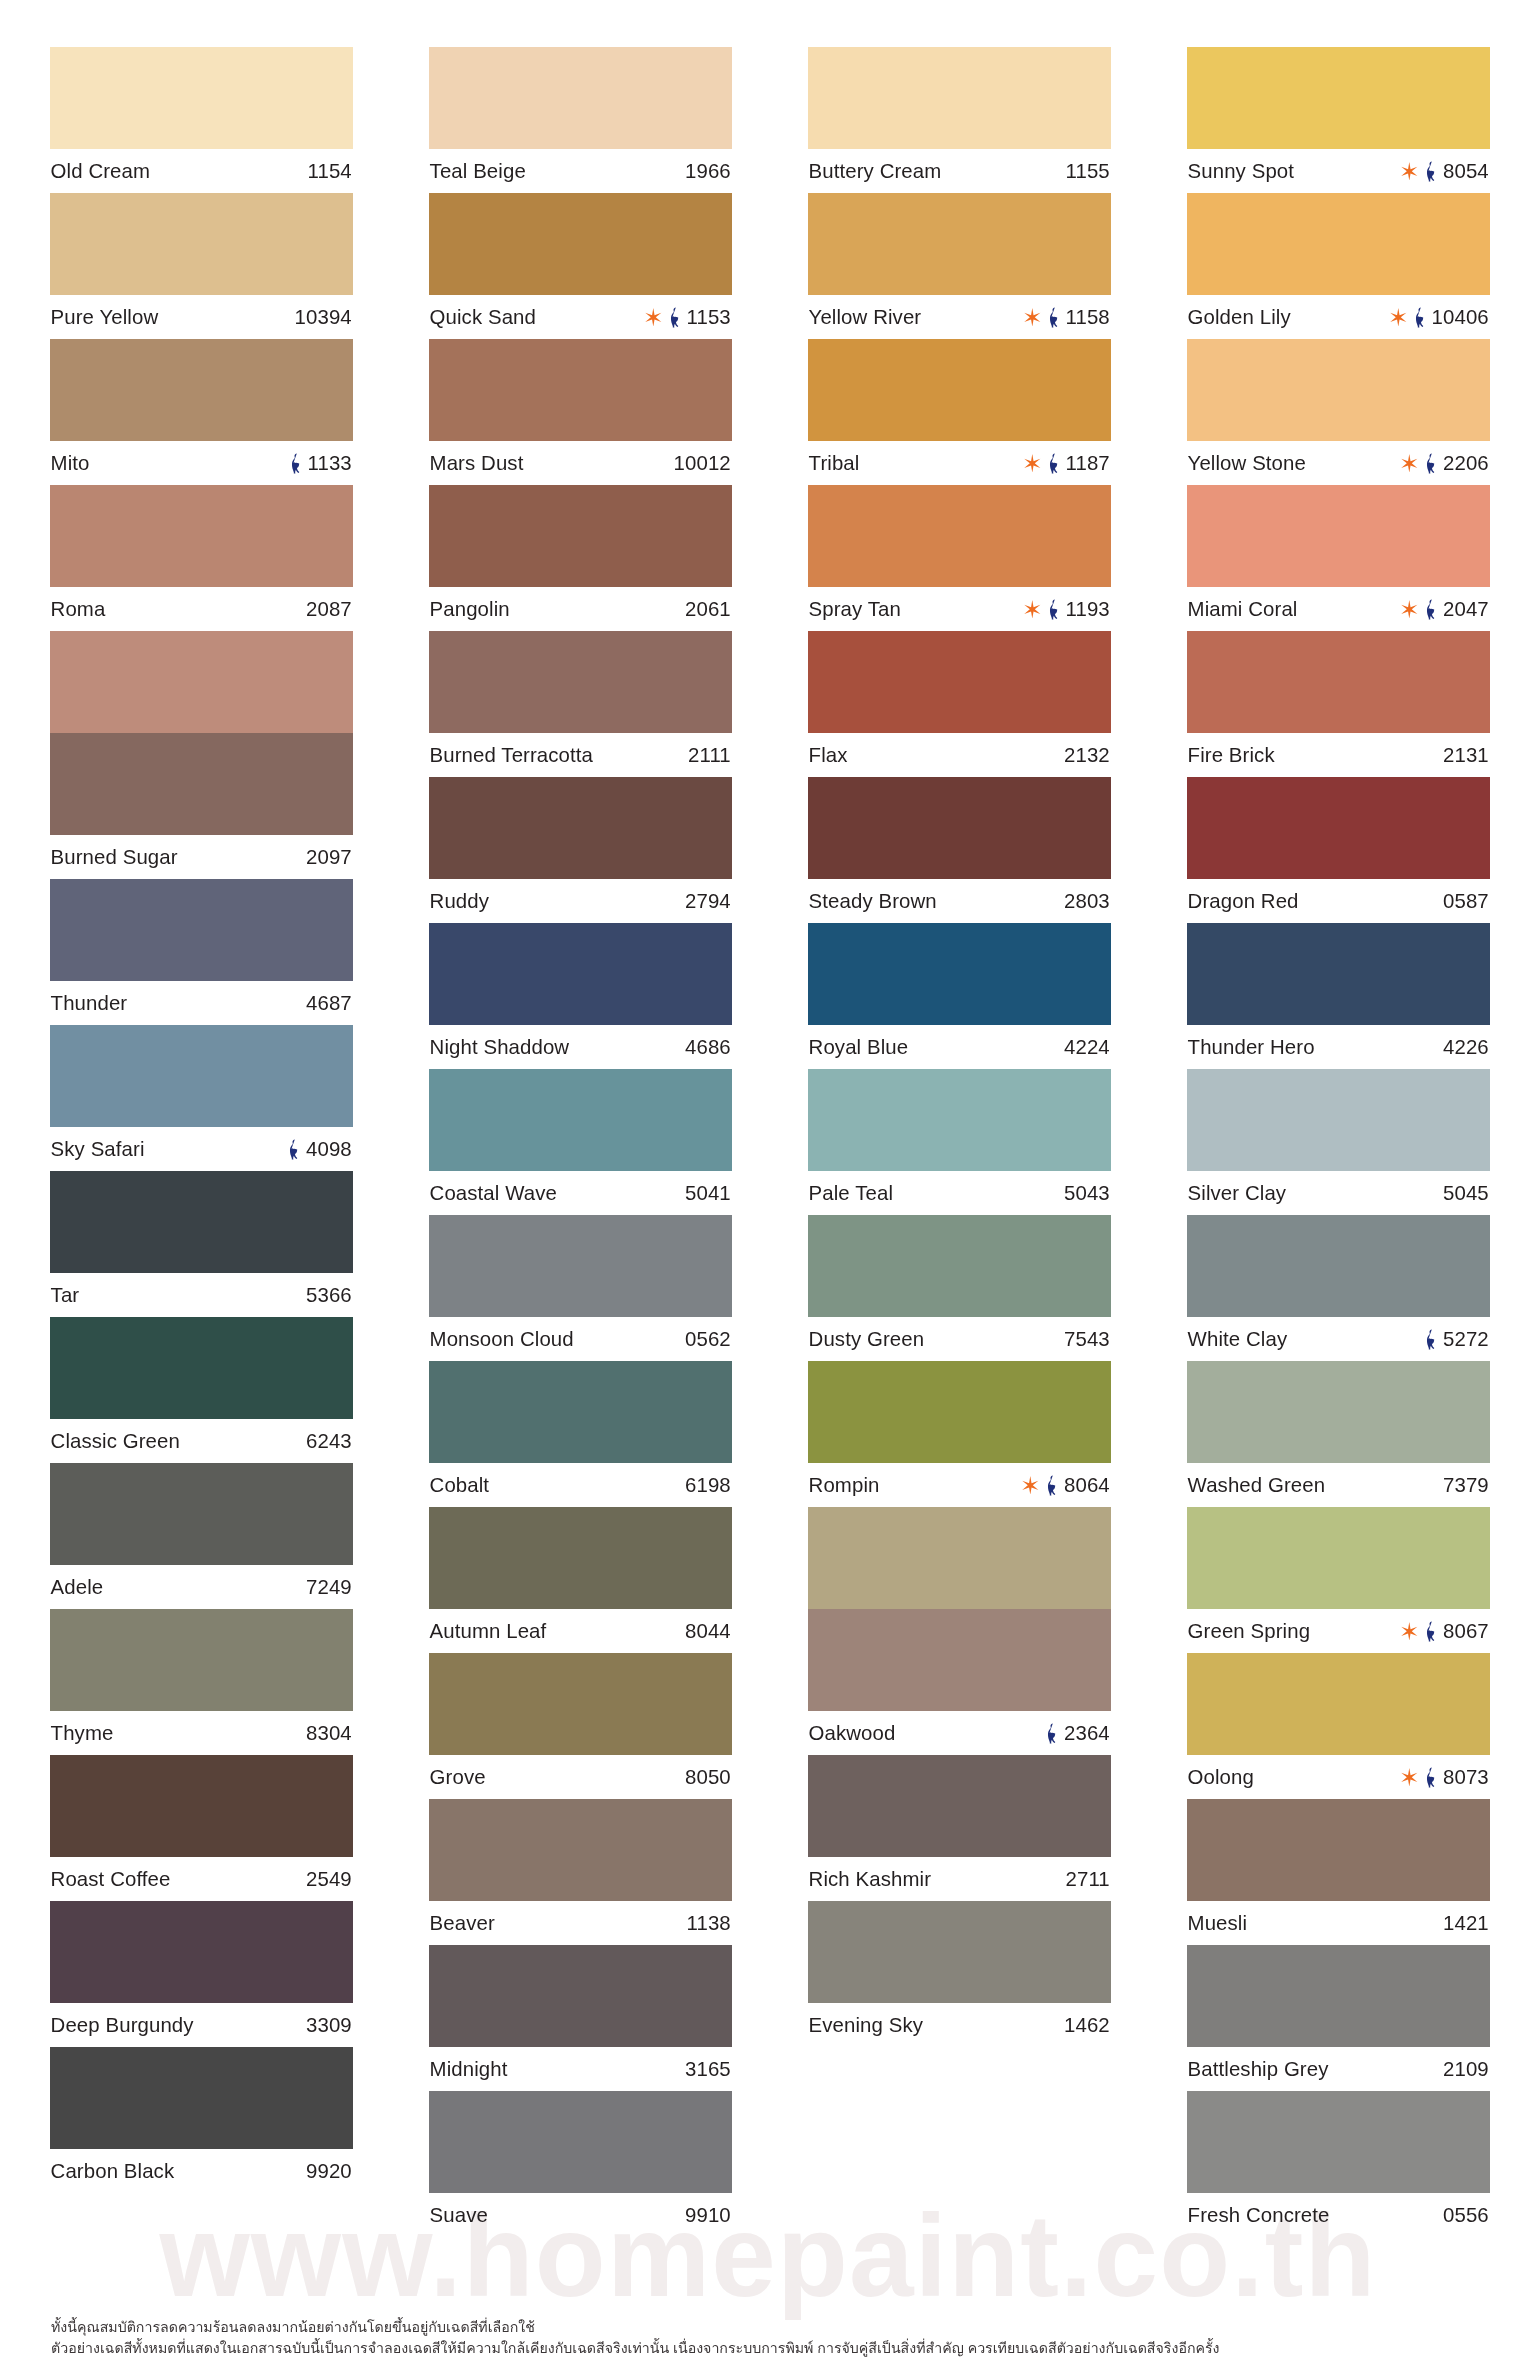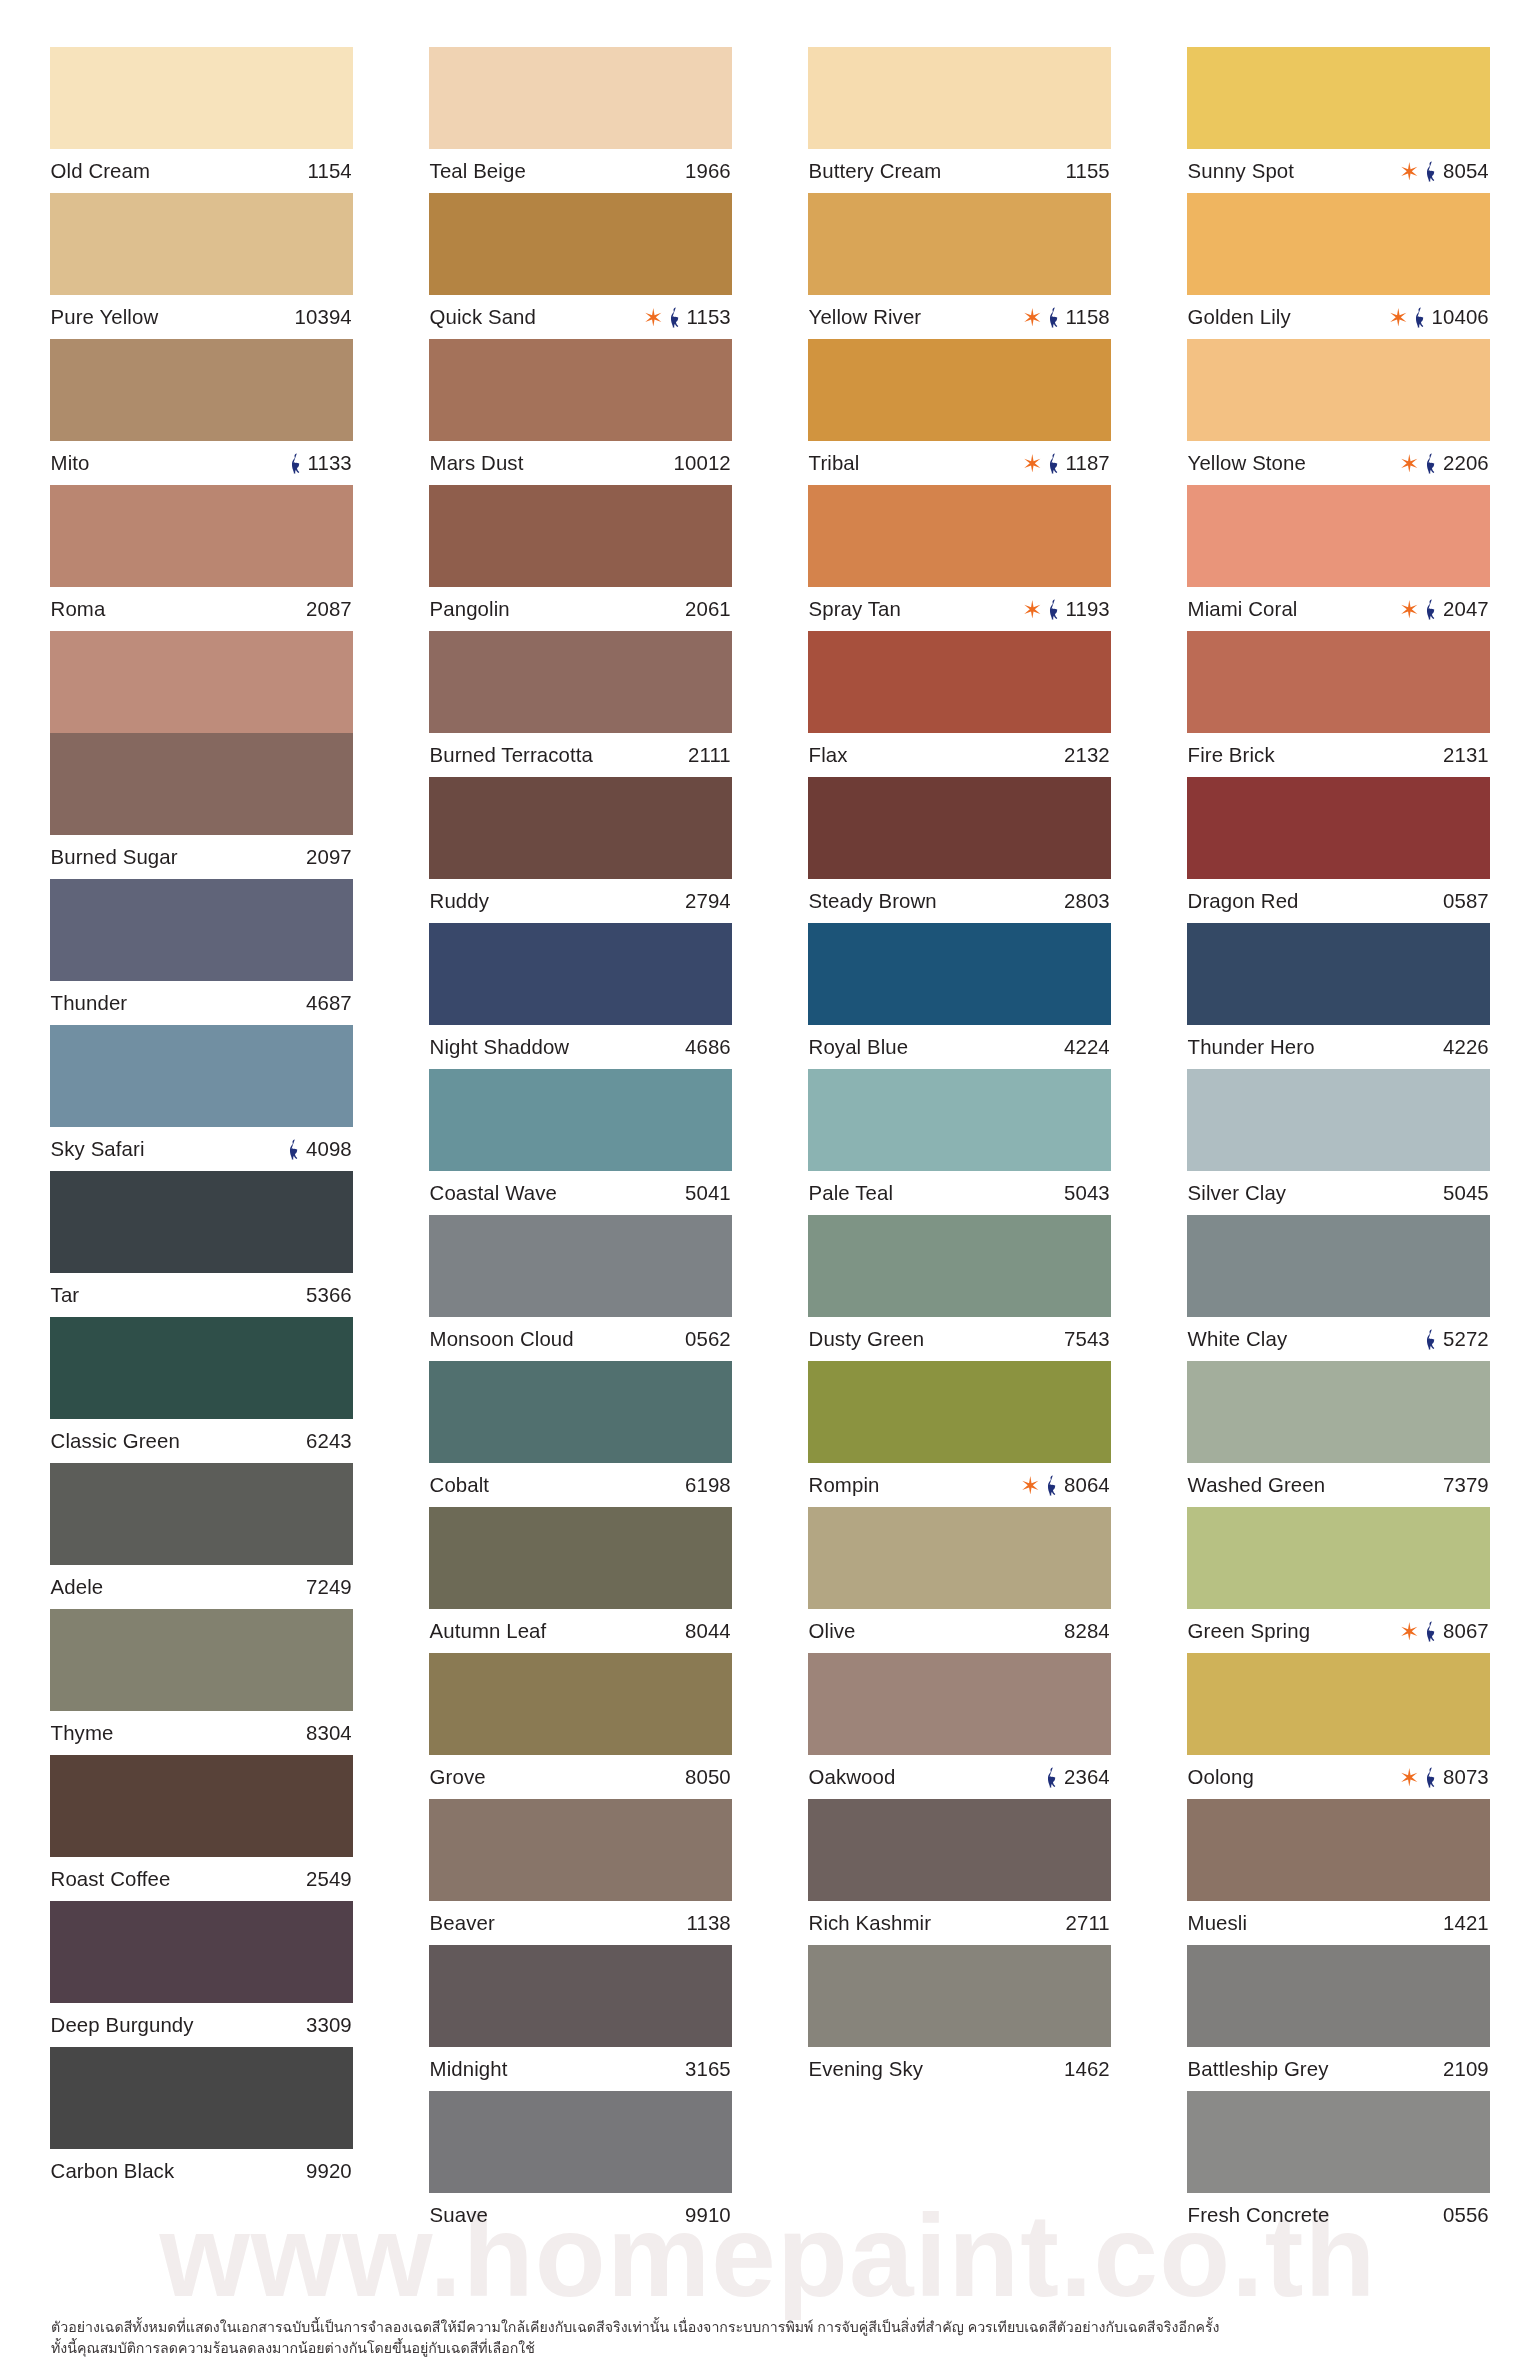--- a/index.html
+++ b/index.html
@@ -541,26 +541,20 @@
                 <svg viewBox="0 0 21 34" xmlns="http://www.w3.org/2000/svg">
                   <path fill="#1F2F7A" d="M12.6 0.7c-2.1 0-3.6 1.7-3.7 3.8-0.1 1.4 0.4 2.3 0.4 3.2 0 1.1-1.4 2.0-2.5 3.6-1.4 2.0-2.0 4.6-2.0 7.4 0 3.3 0.7 6.1 1.4 8.2 0.6 1.8 1.2 3.0 1.5 4.1 0.2 0.8 0.2 1.6 0.0 2.3h2.6c-0.4-1.0-0.4-2.1-0.2-3.2 0.2-1.0 0.6-2.0 0.9-3.0 0.5 1.2 1.1 2.3 1.9 3.1 0.8 0.9 1.7 1.6 2.8 2.1l0.9-1.6c-1.0-0.6-1.8-1.4-2.4-2.4-0.7-1.1-1.1-2.4-1.3-3.9 0.9-0.5 1.7-1.2 2.3-2.2 0.9-1.4 1.3-3.2 1.3-5.30-2.6-0.6-4.9-1.7-6.6-0.8-1.2-1.6-1.9-1.6-2.7 0-0.7 0.5-1.4 0.6-2.6C14.1 2.4 13.6 0.7 12.6 0.7zM12.3 3.3c0.5 0 0.9 0.5 0.9 1.1 0 0.6-0.4 1.1-0.9 1.1-0.5 0-0.9-0.5-0.9-1.1C11.4 3.8 11.8 3.3 12.3 3.3zM9.6 12.0c0.9 0 1.6 2.3 1.6 5.2 0 2.9-0.7 5.2-1.6 5.2-0.9 0-1.6-2.3-1.6-5.2C8.0 14.3 8.7 12.0 9.6 12.0z"></path>
                 </svg>
               </span>
               <span class="color-code">8064</span>
             </span>
           </div>
         </div>
         <div class="swatch-cell">
           <div class="swatch" style="background: rgb(179, 166, 131);"></div>
-          <div class="label-row">
-            <span class="color-name">Olive</span>
-            <span class="code-group">
-              <span class="color-code">8284</span>
-            </span>
-          </div>
         </div>
         <div class="swatch-cell">
           <div class="swatch" style="background: rgb(157, 132, 121);"></div>
           <div class="label-row">
             <span class="color-name">Oakwood</span>
             <span class="code-group">
               <span class="icon penguin-icon">
                 <svg viewBox="0 0 21 34" xmlns="http://www.w3.org/2000/svg">
                   <path fill="#1F2F7A" d="M12.6 0.7c-2.1 0-3.6 1.7-3.7 3.8-0.1 1.4 0.4 2.3 0.4 3.2 0 1.1-1.4 2.0-2.5 3.6-1.4 2.0-2.0 4.6-2.0 7.4 0 3.3 0.7 6.1 1.4 8.2 0.6 1.8 1.2 3.0 1.5 4.1 0.2 0.8 0.2 1.6 0.0 2.3h2.6c-0.4-1.0-0.4-2.1-0.2-3.2 0.2-1.0 0.6-2.0 0.9-3.0 0.5 1.2 1.1 2.3 1.9 3.1 0.8 0.9 1.7 1.6 2.8 2.1l0.9-1.6c-1.0-0.6-1.8-1.4-2.4-2.4-0.7-1.1-1.1-2.4-1.3-3.9 0.9-0.5 1.7-1.2 2.3-2.2 0.9-1.4 1.3-3.2 1.3-5.30-2.6-0.6-4.9-1.7-6.6-0.8-1.2-1.6-1.9-1.6-2.7 0-0.7 0.5-1.4 0.6-2.6C14.1 2.4 13.6 0.7 12.6 0.7zM12.3 3.3c0.5 0 0.9 0.5 0.9 1.1 0 0.6-0.4 1.1-0.9 1.1-0.5 0-0.9-0.5-0.9-1.1C11.4 3.8 11.8 3.3 12.3 3.3zM9.6 12.0c0.9 0 1.6 2.3 1.6 5.2 0 2.9-0.7 5.2-1.6 5.2-0.9 0-1.6-2.3-1.6-5.2C8.0 14.3 8.7 12.0 9.6 12.0z"></path>
                 </svg>
@@ -786,18 +780,18 @@
             <span class="color-name">Fresh Concrete</span>
             <span class="code-group">
               <span class="color-code">0556</span>
             </span>
           </div>
         </div>
       </div>
     </div>
 
   <div id="footer">
+    <div class="footer-line">ทั้งนี้คุณสมบัติการลดความร้อนลดลงมากน้อยต่างกันโดยขึ้นอยู่กับเฉดสีที่เลือกใช้</div>
     <div class="footer-line">ตัวอย่างเฉดสีทั้งหมดที่แสดงในเอกสารฉบับนี้เป็นการจำลองเฉดสีให้มีความใกล้เคียงกับเฉดสีจริงเท่านั้น เนื่องจากระบบการพิมพ์ การจับคู่สีเป็นสิ่งที่สำคัญ ควรเทียบเฉดสีตัวอย่างกับเฉดสีจริงอีกครั้ง</div>
-    <div class="footer-line">ทั้งนี้คุณสมบัติการลดความร้อนลดลงมากน้อยต่างกันโดยขึ้นอยู่กับเฉดสีที่เลือกใช้</div>
   </div>
 
 </div>
 
 
 </body></html>

